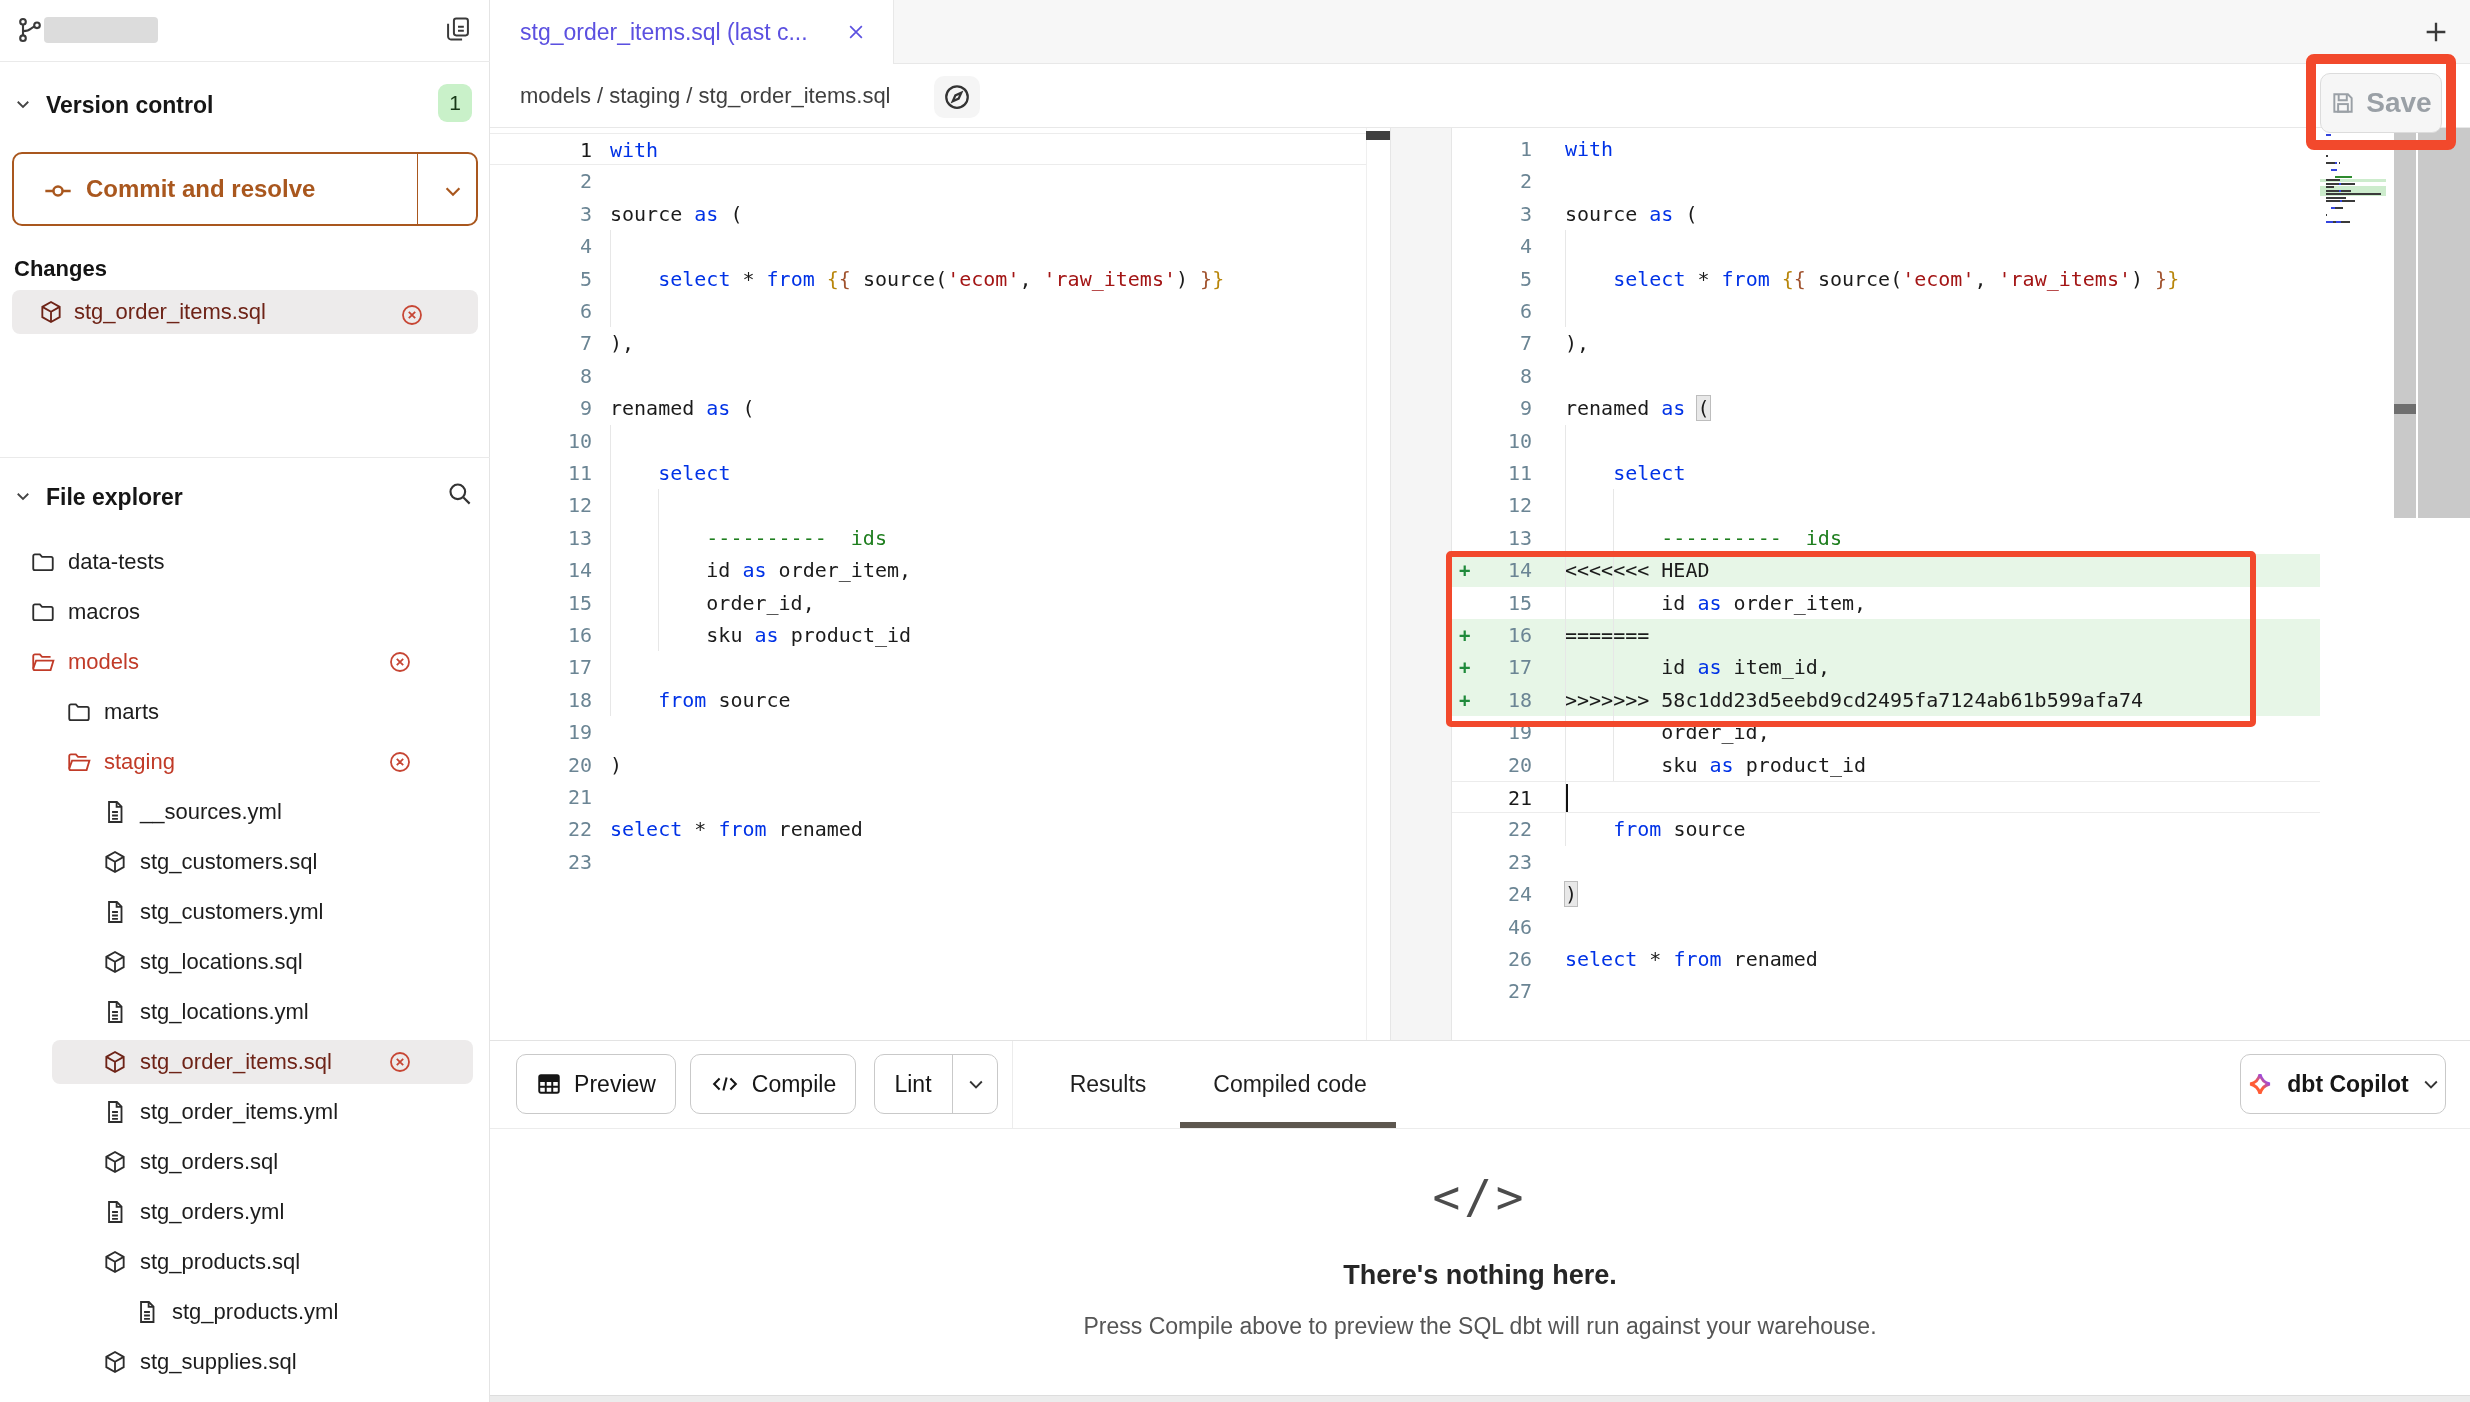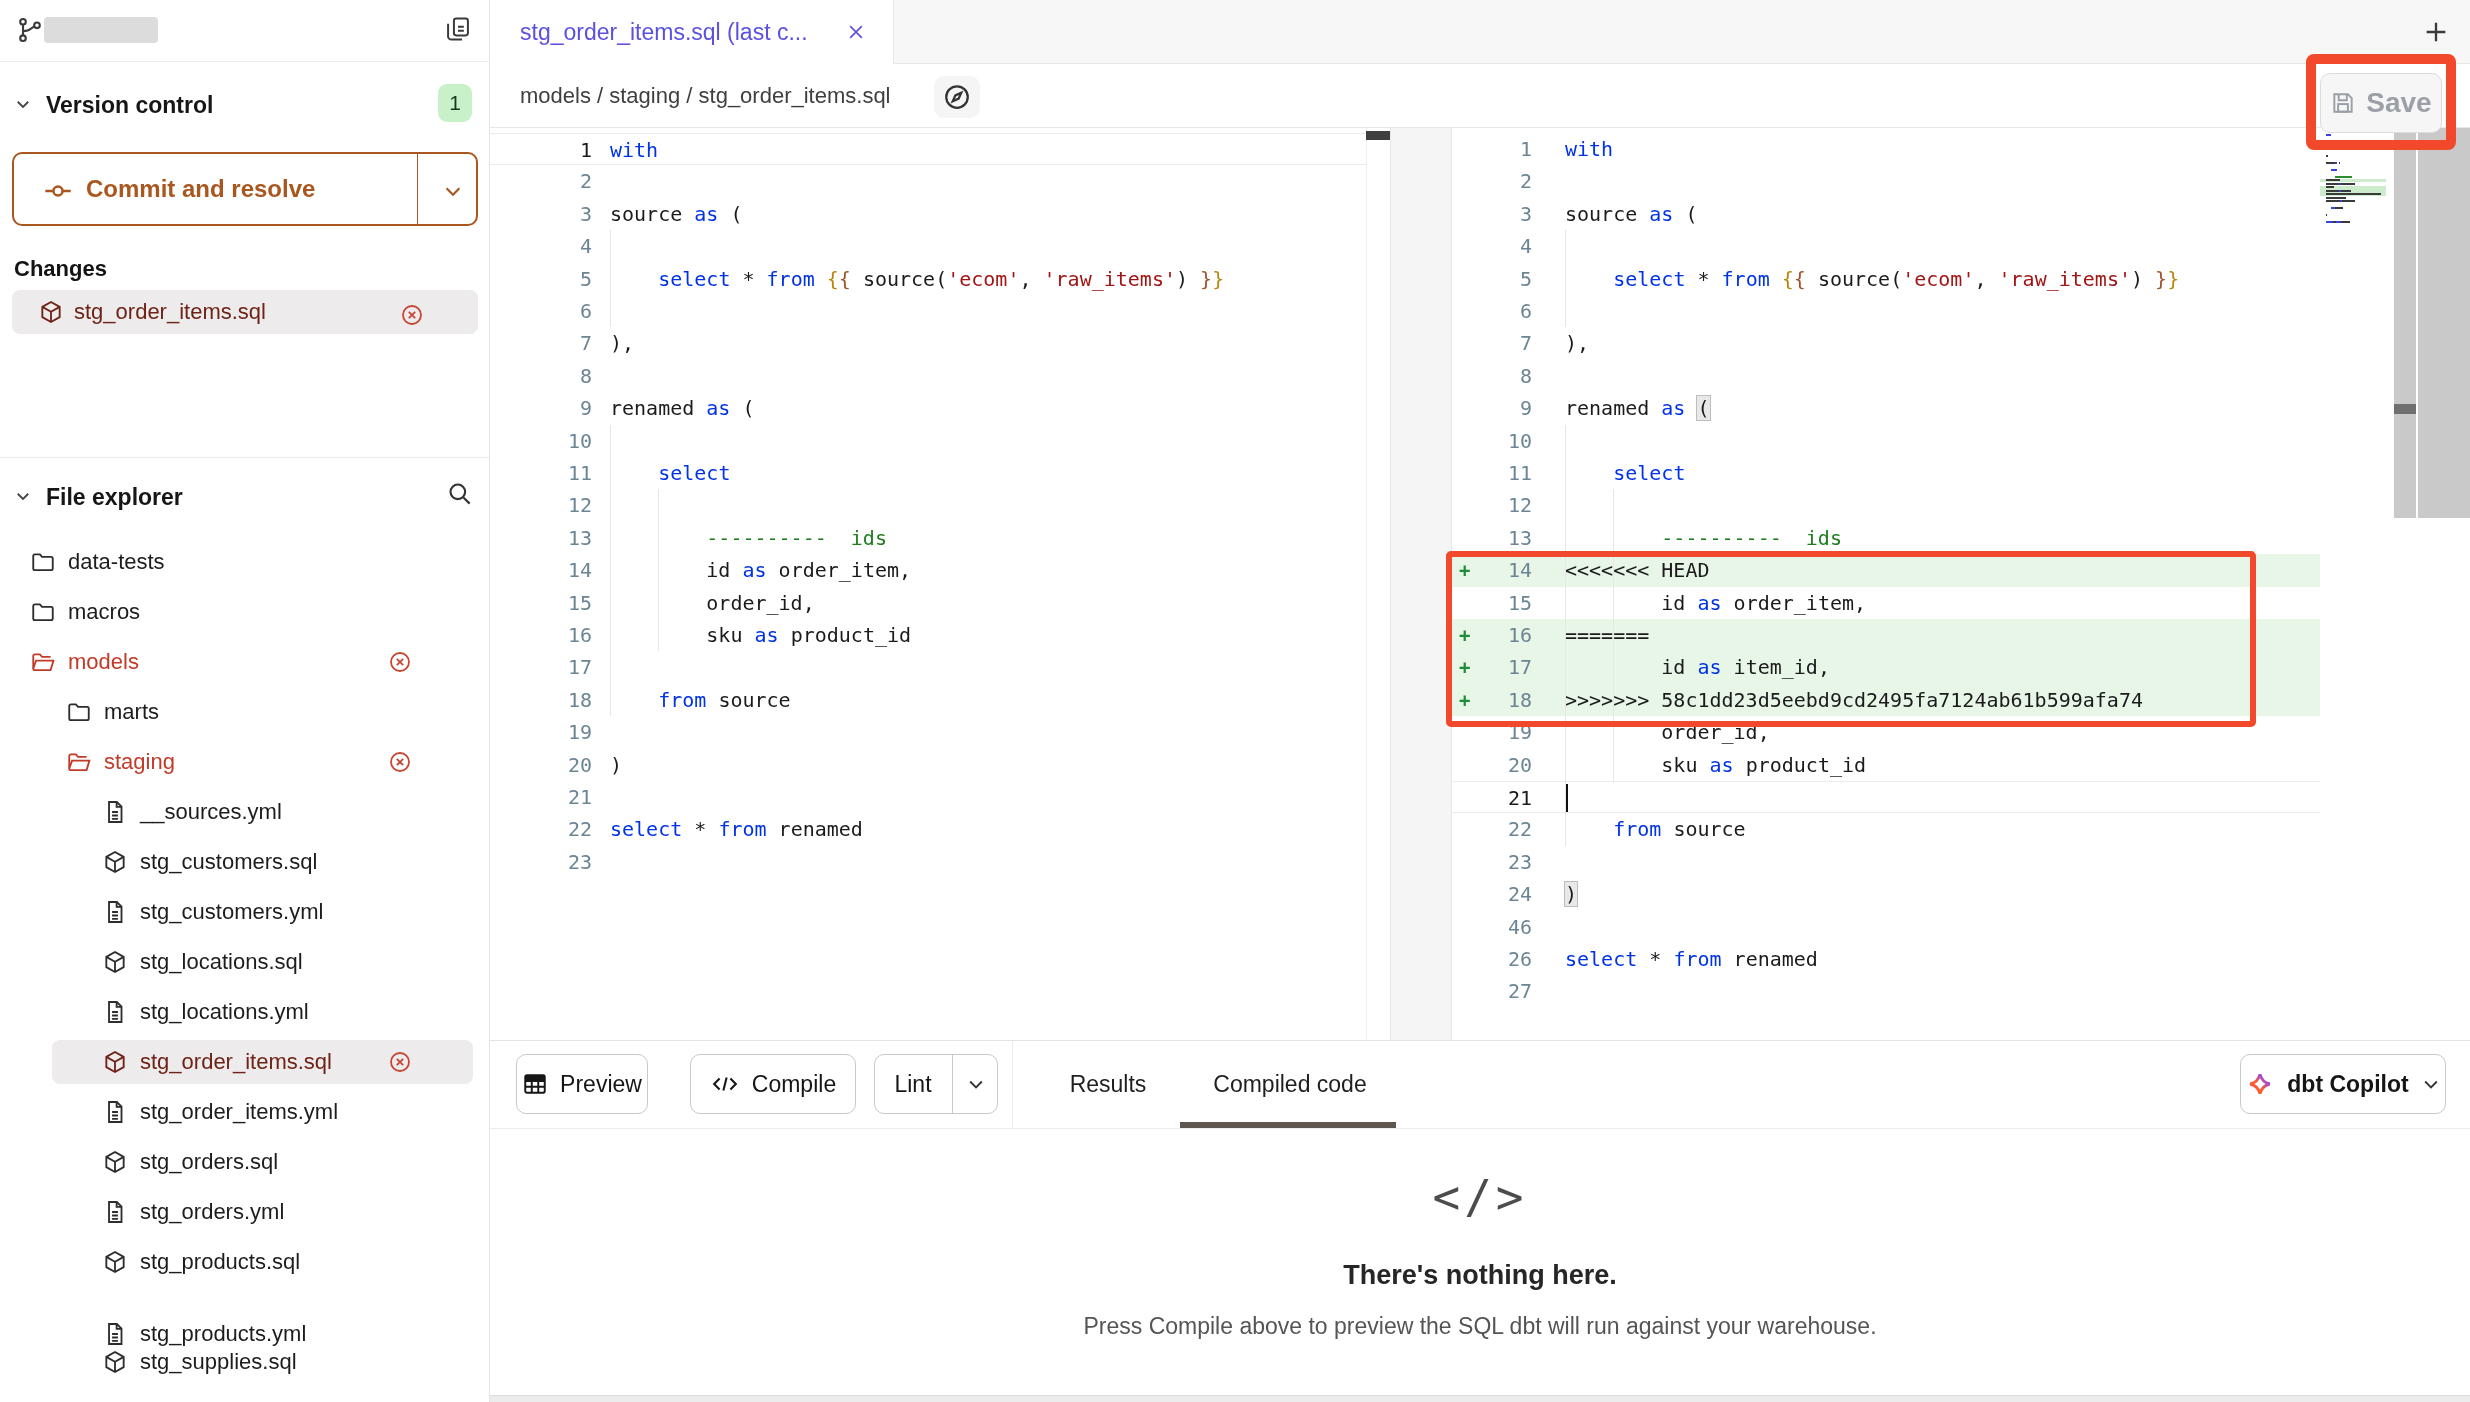--- a/index.html
+++ b/index.html
@@ -82,21 +82,21 @@
 
   
   #save-btn { left:2320px; top:73px; width:122px; height:60px; background:#f6f6f6; border:1.5px solid #dcdcdc;
               border-radius:10px; display:flex; align-items:center; justify-content:center; gap:10px; color:#9aa0a6; }
   #save-btn .lbl { font-size:28px; font-weight:600; color:#9aa0a6; }
 
   
   #bp-top-border { left:490px; top:1040px; width:1980px; height:1px; background:#e3e3e3; }
   .tool-btn { position:absolute; top:1054px; height:60px; background:#fff; border:1.5px solid #c9c9c9; border-radius:10px;
               display:flex; align-items:center; justify-content:center; gap:12px; font-size:23px; color:#161616; cursor:pointer; }
-  #btn-preview { left:516px; width:132px; }
+  #btn-preview { left:516px; width:160px; }
   #btn-compile { left:690px; width:166px; }
   #btn-lint { left:874px; width:124px; padding-right:46px; }
   #lint-split { position:absolute; left:952px; top:1054px; width:46px; height:60px; border-left:1.5px solid #c9c9c9;
                 display:flex; align-items:center; justify-content:center; cursor:pointer; }
   #v-div { left:1012px; top:1041px; width:1px; height:88px; background:#ececec; }
   .bp-tab { position:absolute; top:1054px; height:60px; display:flex; align-items:center; justify-content:center;
             font-size:23px; color:#1f1f1f; cursor:pointer; }
   #tab-results { left:1048px; width:120px; }
   #tab-compiled { left:1190px; width:200px; }
   #tab-underline { left:1180px; top:1122px; width:216px; height:7px; background:#5d574f; }
@@ -339,21 +339,21 @@
         </div>
         <div class="tree-row" style="top: 700px;">
           <span class="icon ticon" style="left:102px">
             <svg viewBox="0 0 24 24" fill="none" stroke="currentColor" stroke-width="1.7">
               <path d="M12 2.8l8 4.5v9.4l-8 4.5-8-4.5V7.3l8-4.5z"></path>
               <path d="M4 7.3l8 4.5 8-4.5M12 11.8V21"></path>
             </svg>
           </span>
           <span class="tlbl" style="left:140px">stg_products.sql</span>
         </div>
-        <div class="tree-row" style="top: 772px;">
+        <div class="tree-row" style="top: 750px; margin-left: 32px;">
           <span class="icon ticon" style="left:102px">
             <svg viewBox="0 0 24 24" fill="none" stroke="currentColor" stroke-width="1.7">
               <path d="M6.5 2.8h7.2l4.3 4.3v14.1H6.5z"></path>
               <path d="M13.5 2.8v4.5H18M9.3 12h5.4M9.3 15.2h5.4M9.3 18.4h5.4"></path>
             </svg>
           </span>
           <span class="tlbl" style="left:140px">stg_products.yml</span>
         </div>
         <div class="tree-row" style="top: 800px;">
           <span class="icon ticon" style="left:102px">

